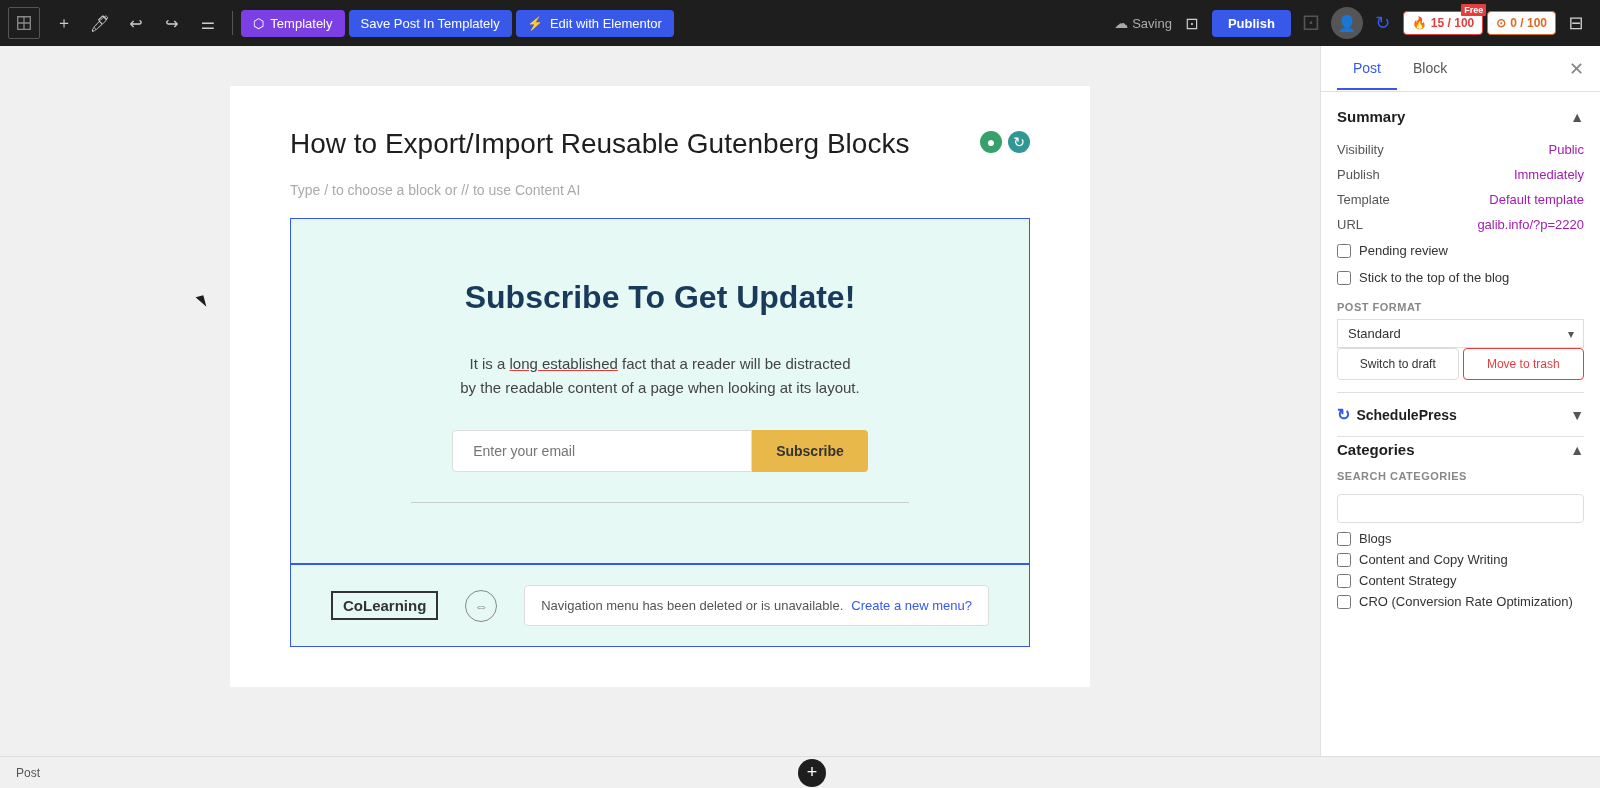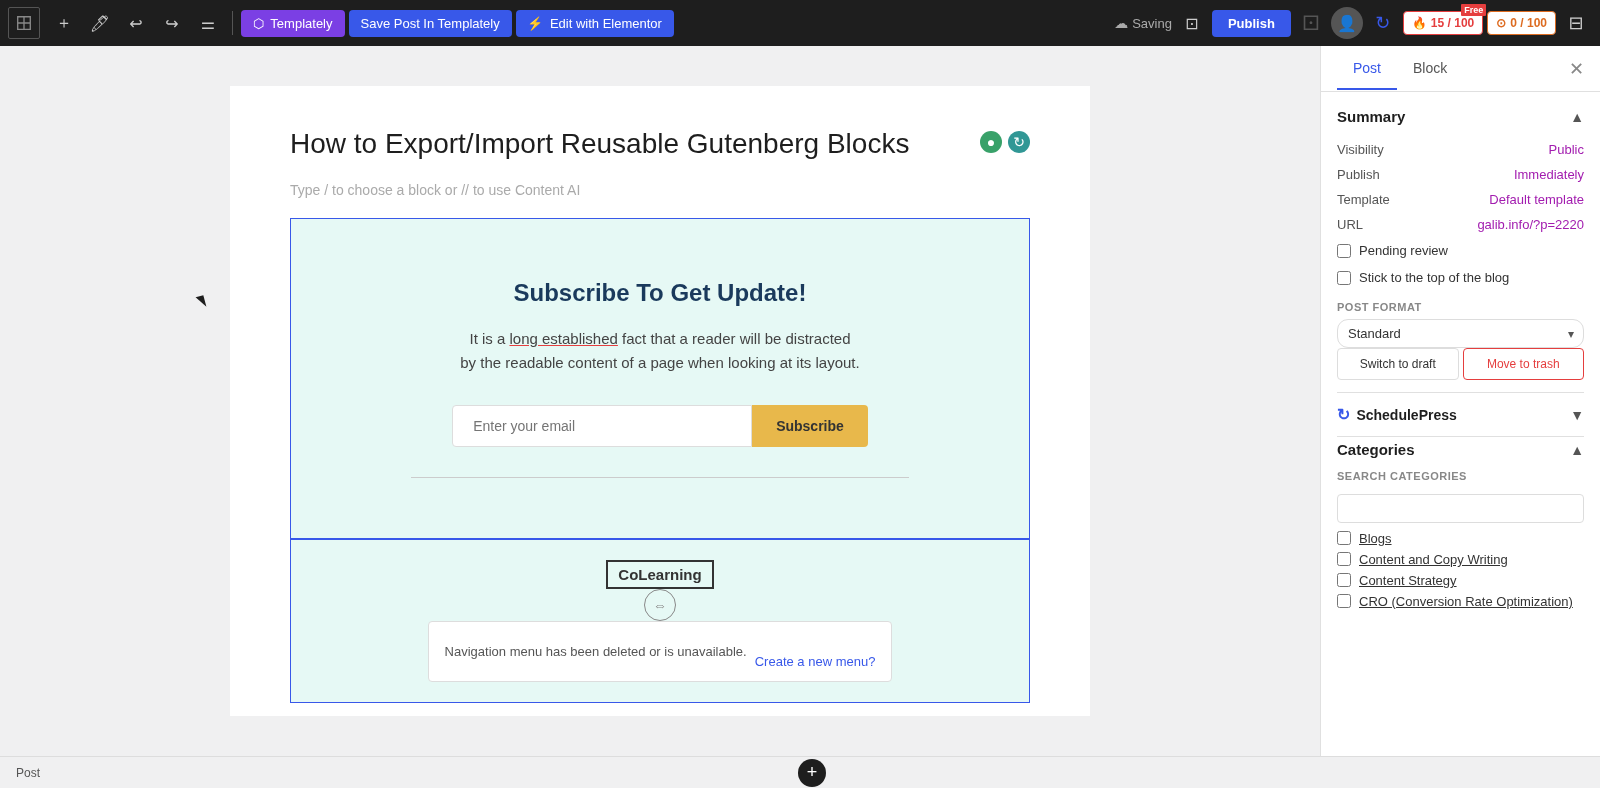--- a/index.html
+++ b/index.html
@@ -57,35 +57,35 @@
     .post-title-icons { position: absolute; right: 60px; top: 45px; display: flex; gap: 6px; }
     .title-icon { width: 22px; height: 22px; border-radius: 50%; display: flex; align-items: center; justify-content: center; font-size: 14px; cursor: pointer; }
     .title-icon.green { background: #38a169; color: #fff; }
     .title-icon.teal { background: #319795; color: #fff; }
     .block-placeholder { color: #aaa; font-size: 14px; margin-top: 8px; }
 
     
     .subscribe-block {
       border: 1.5px solid #3858e9; background: #e6f9f5; padding: 60px 40px; text-align: center; margin-top: 20px; position: relative;
     }
-    .subscribe-title { font-size: 24px; font-weight: 700; color: #1a3a5c; margin-bottom: 20px; }
+    .subscribe-title { font-size: 32px; font-weight: 700; color: #1a3a5c; margin-bottom: 36px; }
     .subscribe-desc { font-size: 15px; color: #444; line-height: 1.6; margin-bottom: 30px; }
     .subscribe-desc a { color: #444; text-decoration: underline; text-decoration-color: #e53e3e; }
     .subscribe-form { display: flex; justify-content: center; gap: 0; margin-bottom: 30px; }
     .email-input { padding: 12px 20px; font-size: 14px; border: 1px solid #ddd; border-radius: 4px 0 0 4px; width: 300px; outline: none; color: #888; }
     .subscribe-submit { background: #e8b84b; color: #333; border: none; padding: 12px 24px; font-size: 14px; font-weight: 600; border-radius: 0 4px 4px 0; cursor: pointer; }
 
     
     .footer-block {
-      border: 1.5px solid #3858e9; background: #e6f9f5; padding: 20px 40px; display: flex; align-items: center; justify-content: space-between; margin-top: 0; position: relative; flex-direction: column;
+      border: 1.5px solid #3858e9; background: #e6f9f5; padding: 20px 40px; display: flex; align-items: center; justify-content: space-between; margin-top: 0; position: relative;
     }
     .colearning-logo { border: 2px solid #333; padding: 4px 10px; font-size: 15px; font-weight: 600; color: #333; cursor: pointer; }
     .nav-arrow { width: 32px; height: 32px; border-radius: 50%; border: 1.5px solid #888; display: flex; align-items: center; justify-content: center; color: #888; font-size: 14px; }
     .nav-notice { background: #fff; border: 1px solid #ddd; border-radius: 4px; padding: 12px 16px; font-size: 13px; color: #555; display: flex; gap: 8px; align-items: center; }
-    .nav-notice a { color: #3858e9; text-decoration: none; margin-top: 20px; }
+    .nav-notice a { color: #3858e9; text-decoration: none; }
 
     
     .bottom-bar {
       height: 32px; background: #f0f0f1; border-top: 1px solid #ddd; display: flex; align-items: center; padding: 0 16px; font-size: 12px; color: #555; flex-shrink: 0;
     }
     .bottom-add-btn { width: 28px; height: 28px; background: #1e1e1e; border-radius: 50%; display: flex; align-items: center; justify-content: center; color: #fff; font-size: 18px; cursor: pointer; }
 
     
     .sidebar {
       width: 280px; background: #fff; border-left: 1px solid #e0e0e0; display: flex; flex-direction: column; overflow: hidden; flex-shrink: 0;
@@ -112,21 +112,21 @@
     .summary-value { color: #a21caf; cursor: pointer; padding-left: 40px; }
 
     
     .checkbox-row { display: flex; align-items: center; gap: 8px; padding: 6px 0; font-size: 13px; color: #333; }
     .checkbox-row input[type=checkbox] { width: 14px; height: 14px; accent-color: #3858e9; }
 
     
     .field-group { margin-top: 10px; }
     .field-label { font-size: 11px; font-weight: 600; color: #888; text-transform: uppercase; letter-spacing: 0.5px; margin-bottom: 6px; }
     .select-field {
-      width: 100%; padding: 6px 10px; border: 1px solid #ddd; border-radius: 11px; font-size: 13px; color: #333; background: #fff; appearance: none; cursor: pointer;
+      width: 100%; padding: 6px 10px; border: 1px solid #ddd; border-radius: 0; font-size: 13px; color: #333; background: #fff; appearance: none; cursor: pointer;
     }
     .select-wrapper { position: relative; }
     .select-wrapper::after { content: '▾'; position: absolute; right: 10px; top: 50%; transform: translateY(-50%); pointer-events: none; color: #555; font-size: 12px; }
 
     
     .action-buttons { display: flex; gap: 4px; }
     .switch-draft-btn {
       flex: 1; padding: 8px; border: 1px solid #ddd; background: #fff; border-radius: 4px; font-size: 12px; color: #333; cursor: pointer;
     }
     .move-trash-btn {
@@ -136,21 +136,21 @@
     
     .schedulepress-section { margin-top: 12px; border-top: 1px solid #e0e0e0; padding-top: 12px; }
     .sp-header { display: flex; align-items: center; justify-content: space-between; }
     .sp-title { display: flex; align-items: center; gap: 6px; font-size: 14px; font-weight: 600; color: #1e1e1e; }
     .sp-icon { color: #3858e9; font-size: 16px; }
 
     
     .categories-section { margin-top: 12px; border-top: 1px solid #e0e0e0; padding-top: 0; }
     .cat-search { width: 100%; padding: 6px 10px; border: 1px solid #ddd; border-radius: 4px; font-size: 13px; margin-top: 6px; }
     .cat-list { margin-top: 8px; display: flex; flex-direction: column; gap: 6px; }
-    .cat-item { display: flex; align-items: flex-start; gap: 8px; font-size: 13px; color: #333; text-decoration: underline; }
+    .cat-item { display: flex; align-items: flex-end; gap: 8px; font-size: 13px; color: #333; }
     .cat-item input[type=checkbox] { width: 14px; height: 14px; }
 
     
     .sidebar-content::-webkit-scrollbar { width: 6px; }
     .sidebar-content::-webkit-scrollbar-track { background: #f0f0f0; }
     .sidebar-content::-webkit-scrollbar-thumb { background: #bbb; border-radius: 3px; }
 
     .cursor { 
       position: absolute; width: 16px; height: 16px; pointer-events: none; 
       left: 197px; top: 250px;

